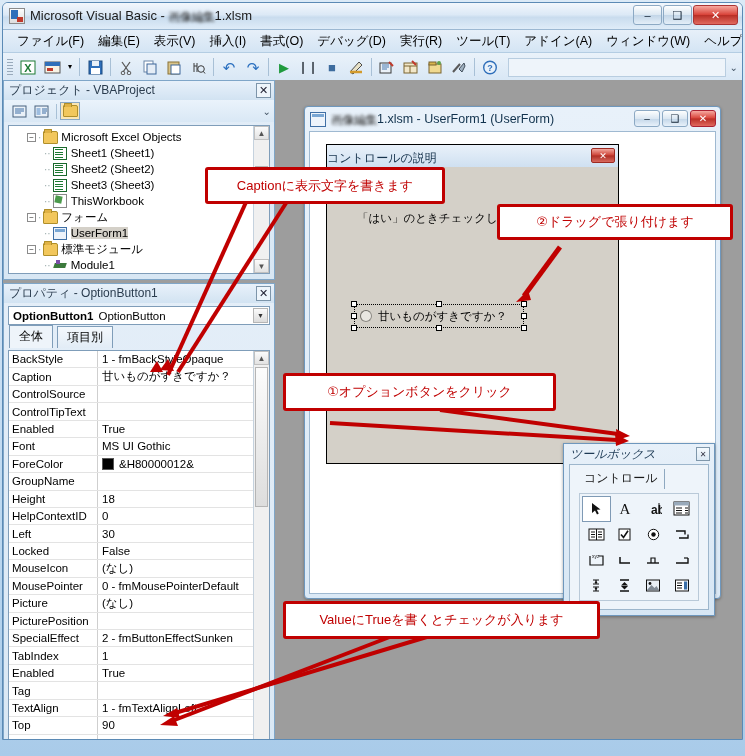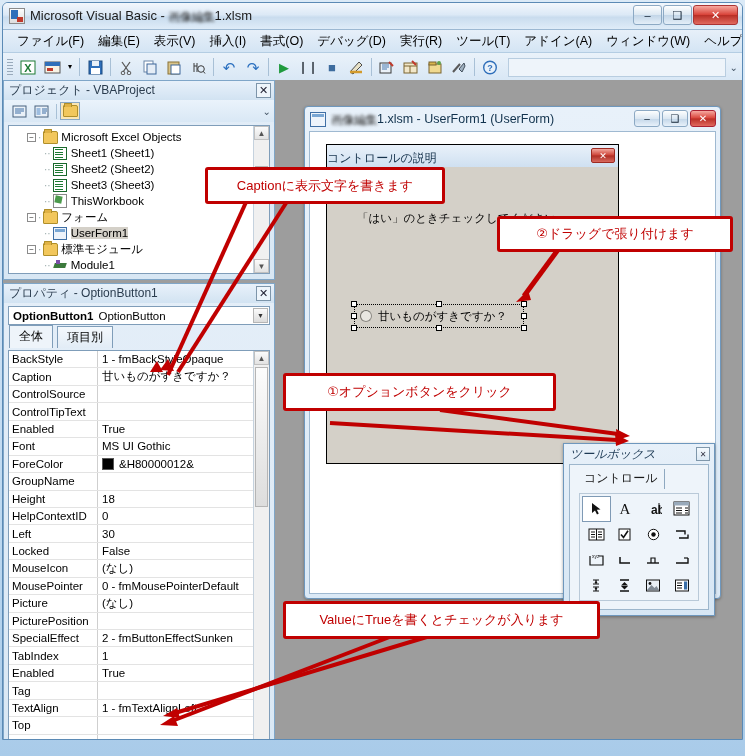--- a/index.html
+++ b/index.html
@@ -815,20 +815,21 @@
             <div class="grow">
                 <div class="gname">Tag</div>
                 <div class="gval"></div>
               </div>
             <div class="grow">
                 <div class="gname">TextAlign</div>
                 <div class="gval">1 - fmTextAlignLeft</div>
               </div>
             <div class="grow">
                 <div class="gname">Top</div>
+                <div class="gval">90</div>
               </div>
             <div class="grow">
                 <div class="gname">TripleState</div>
                 <div class="gval">False</div>
               </div>
 
           </div>
           <div class="grid-scroll">
             <div class="ts-arrow">▲</div>
             <div class="ts-thumb" style="top:16px;height:140px;"></div>
@@ -1015,21 +1016,21 @@
     <path d="M440 633 L175 713" stroke="#c00000" stroke-width="4" fill="none"></path>
     <path d="M163 716 L177 708 L180 718 Z" fill="#c00000"></path>
     <path d="M400 633 L172 721" stroke="#c00000" stroke-width="4" fill="none"></path>
     <path d="M160 725 L174 716 L178 726 Z" fill="#c00000"></path>
   </svg>
 
   <div class="callout" style="left:205px; top:167px; width:240px; height:37px;text-align:center;">
     <span>Captionに表示文字を書きます</span>
   </div>
 
-  <div class="callout" style="left:497px; top:204px; width:236px; height:36px;margin-top:12px;">
+  <div class="callout" style="left:497px; top:204px; width:236px; height:36px;">
     <span>②ドラッグで張り付けます</span>
   </div>
 
   <div class="callout" style="left:283px; top:373px; width:273px; height:38px;">
     <span>①オプションボタンをクリック</span>
   </div>
 
   <div class="callout" style="left:283px; top:601px; width:317px; height:38px;">
     <span>ValueにTrueを書くとチェックが入ります</span>
   </div>

